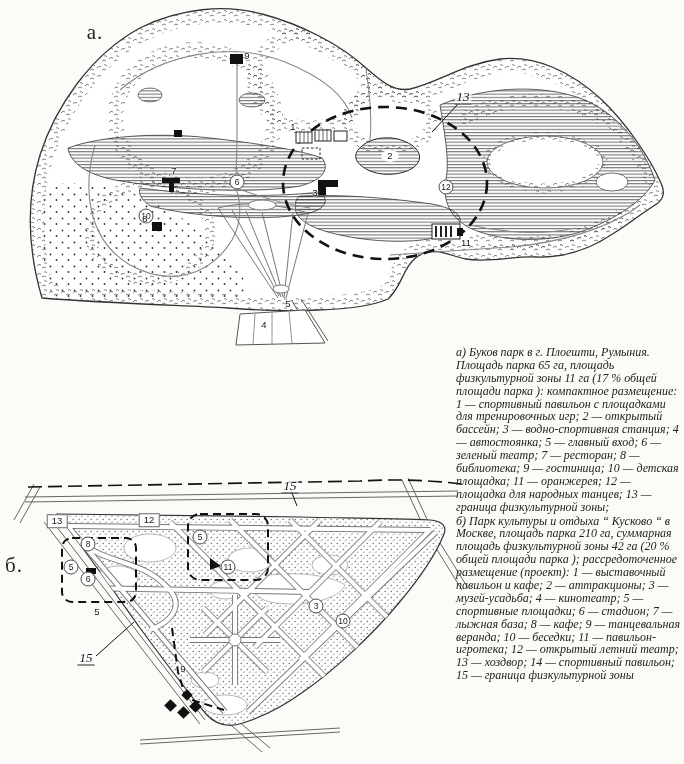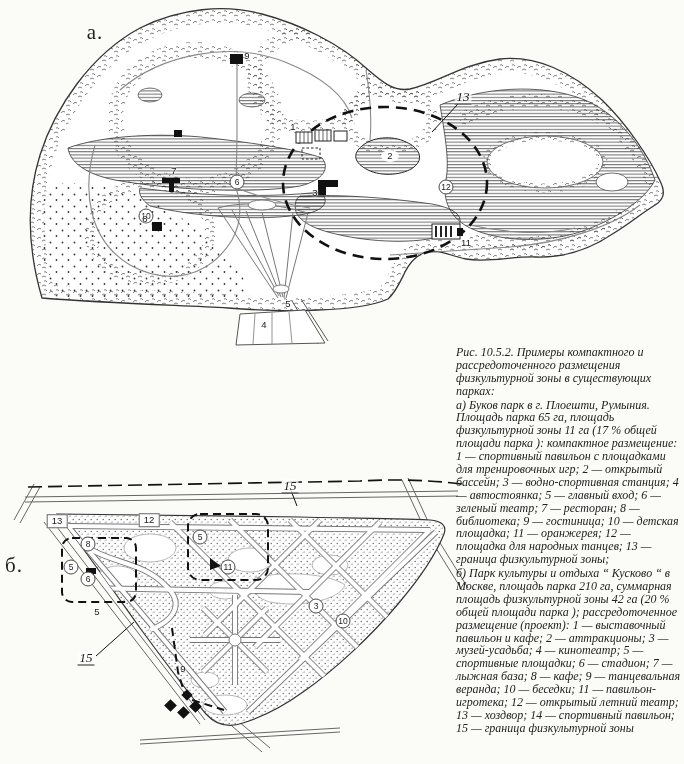--- a/index.html
+++ b/index.html
@@ -277,18 +277,17 @@
   <span class="lbl lbl-circ" style="left:88px;top:579px">6</span>
   <span class="lbl lbl-circ" style="left:200px;top:537px">5</span>
   <span class="lbl lbl-circ" style="left:228px;top:567px">11</span>
   <span class="lbl lbl-plain" style="left:97px;top:612px">5</span>
   <span class="lbl lbl-plain" style="left:183px;top:669px">9</span>
   <span class="lbl lbl-circ" style="left:316px;top:606px">3</span>
   <span class="lbl lbl-circ" style="left:343px;top:621px">10</span>
   <span class="lbl lbl-lead" style="left:86px;top:658px">15</span>
 
   <div class="caption">
-    <p>Рис. 10.5.2. Примеры компактного и рассредоточенного размещения физкультурной зоны в существующих парках:</p>
     <p> а)  Буков парк  в г. Плоешти, Румыния. Площадь парка 65 га, площадь физкультурной зоны 11 га (17 % общей площади парка ): компактное размещение: 1 — спортивный павильон с площадками для тренировочных игр; 2 — открытый бассейн; 3 — водно-спортивная станция; 4 — автостоянка; 5 — главный вход; 6 — зеленый театр; 7 — ресторан; 8 — библиотека; 9 — гостиница; 10 — детская площадка; 11 — оранжерея; 12 — площадка для народных танцев; 13 — граница физкультурной зоны;</p>
     <p>б) Парк культуры и отдыха “ Кусково “ в Москве, площадь парка 210 га, суммарная площадь физкультурной зоны 42 га (20 % общей площади парка ); рассредоточенное размещение (проект): 1 — выставочный павильон и кафе; 2 — аттракционы; 3 — музей-усадьба; 4 — кинотеатр; 5 — спортивные площадки; 6 — стадион; 7 — лыжная база; 8 — кафе; 9 — танцевальная веранда; 10 — беседки; 11 — павильон-игротека; 12 — открытый летний театр; 13 — хоздвор; 14 — спортивный павильон; 15 — граница физкультурной зоны</p>
   </div>
 
 </div>
 
 </body></html>

